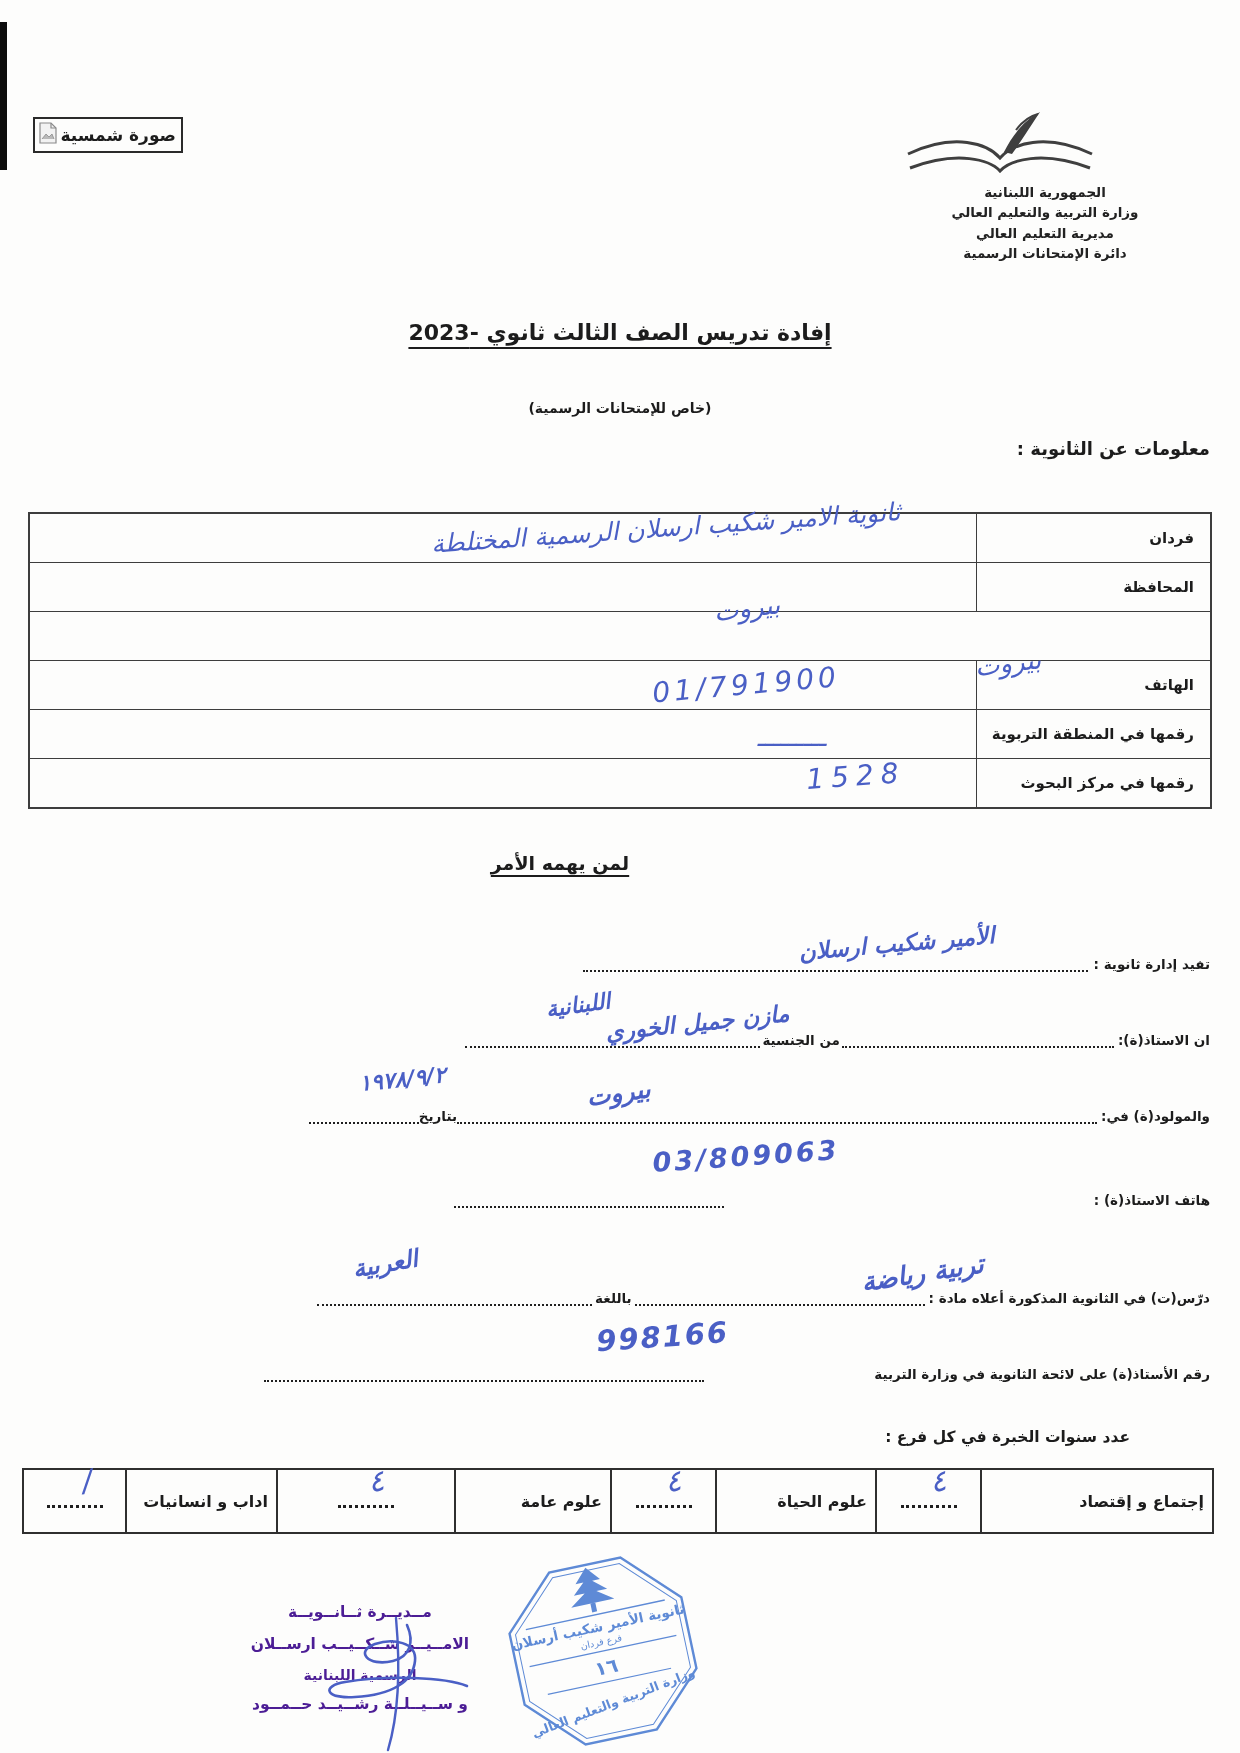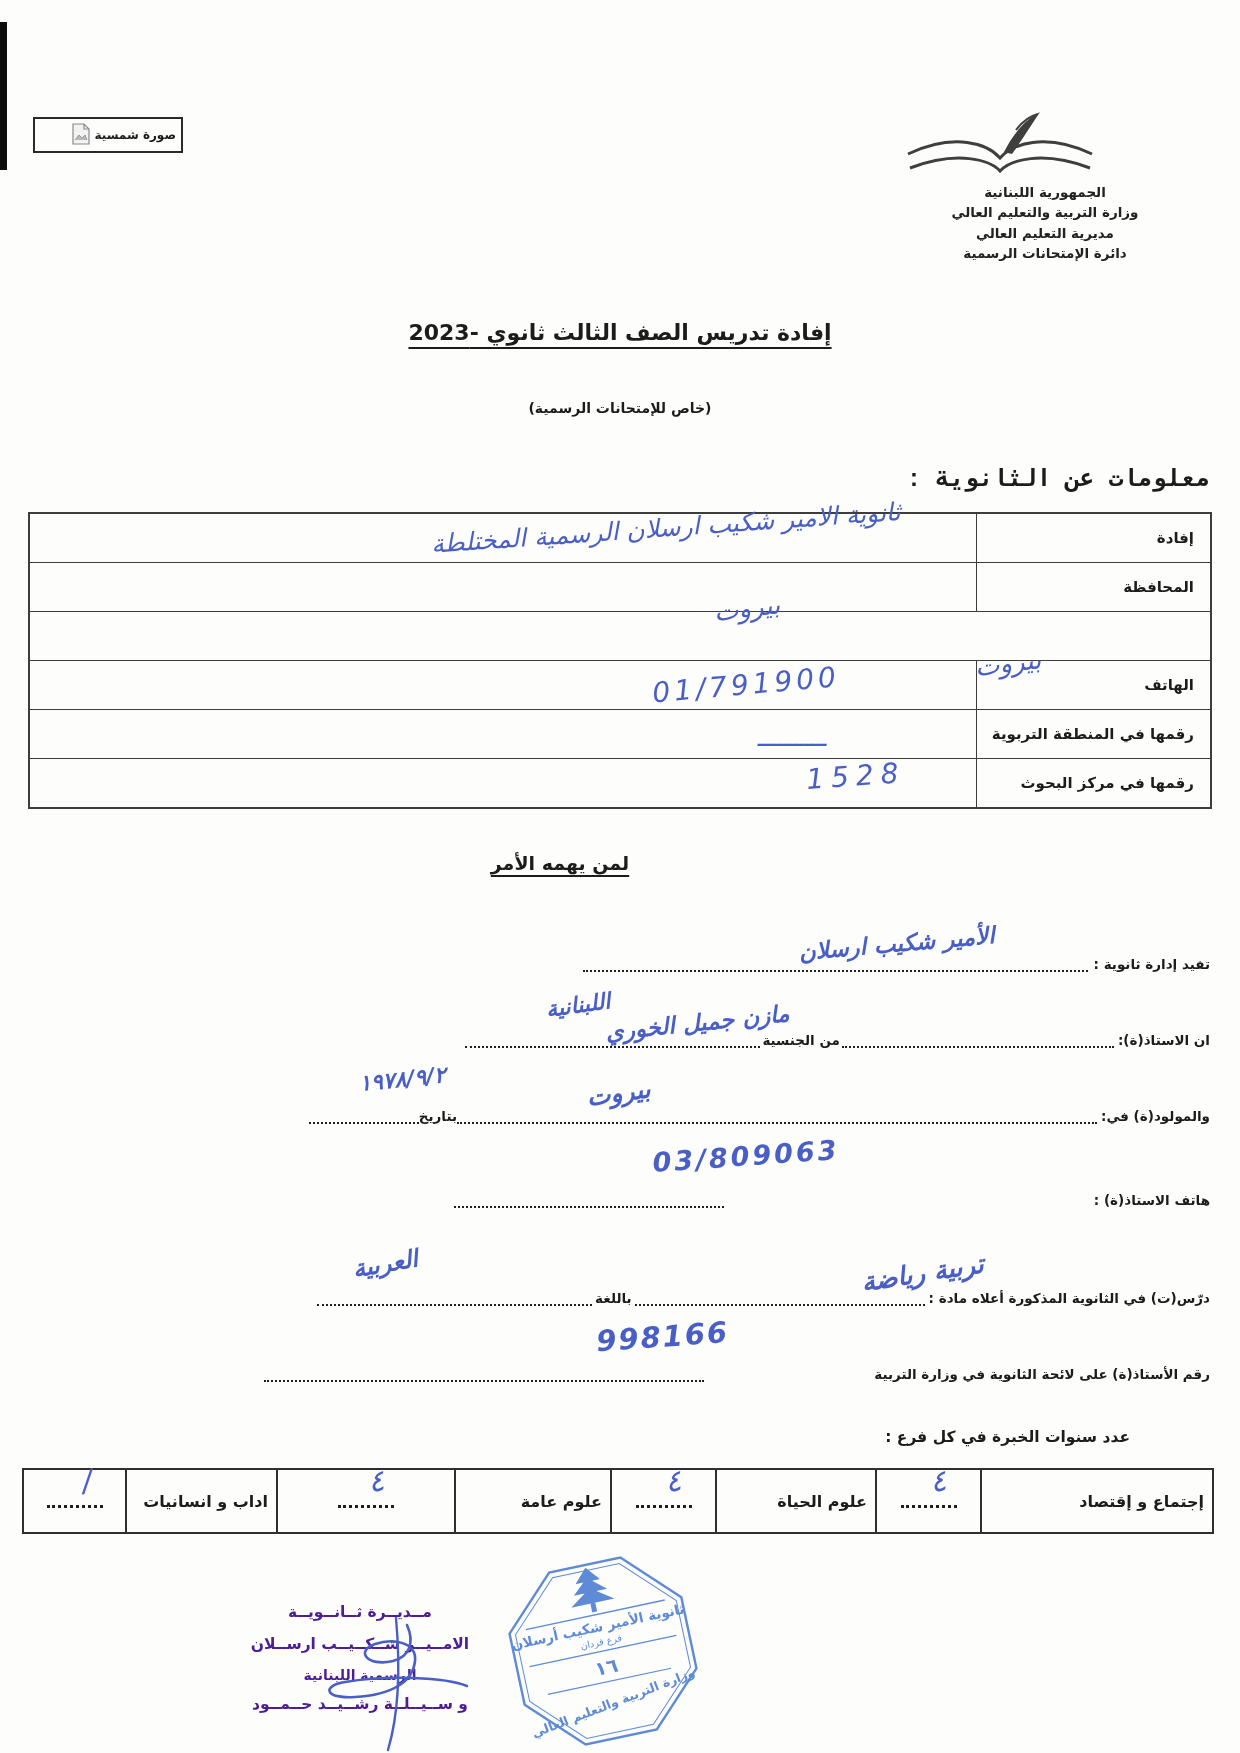--- a/index.html
+++ b/index.html
@@ -14,33 +14,33 @@
     background:#fdfdfc;color:var(--text);
     font-family:"DejaVu Sans",sans-serif;direction:rtl;overflow:hidden;
   }
   .abs{position:absolute;}
   
   .scan-mark{left:0;top:22px;width:7px;height:148px;background:#0c0c0c;}
   
   .photo-box{
     left:33px;top:117px;width:150px;height:36px;border:2px solid #2a2a2a;
     display:flex;align-items:center;gap:3px;padding:0 5px;box-sizing:border-box;
-    font-weight:700;font-size:12px;white-space:nowrap;
+    font-weight:700;font-size:17px;white-space:nowrap;
   }
   
   .logo{left:900px;top:108px;width:200px;height:72px;}
   .letterhead-text{left:880px;top:182px;width:330px;text-align:center;
     font-size:13.5px;font-weight:600;line-height:1.5;color:#222;}
   .letterhead-text div{white-space:nowrap;}
   
   .doc-title{left:0;top:320px;width:100%;text-align:center;
     font-size:22px;font-weight:800;
     text-decoration:underline;text-decoration-thickness:2px;text-underline-offset:7px;}
   .doc-subtitle{left:0;top:400px;width:100%;text-align:center;font-size:14px;font-weight:700;}
-  .info-heading{top:464px;right:30px;font-size:24px;font-weight:800;font-family:Liberation Mono, monospace;}
+  .info-heading{top:438px;right:30px;font-size:18px;font-weight:800;}
   
   .school-table{top:512px;left:28px;width:1184px;border:2px solid var(--line);box-sizing:border-box;background:transparent;}
   .st-row{display:flex;height:48px;}
   .st-row + .st-row{border-top:1.5px solid var(--line);}
   .st-label{width:234px;border-left:1.5px solid var(--line);display:flex;align-items:center;
     padding-right:16px;box-sizing:border-box;font-weight:700;font-size:15px;}
   .st-value{flex:1;position:relative;overflow:visible;}
   
   .hw{position:absolute;color:var(--ink);font-style:italic;white-space:nowrap;
       transform-origin:right bottom;line-height:1;}
@@ -120,21 +120,21 @@
     <div>دائرة الإمتحانات الرسمية</div>
   </div>
 
   <div class="abs doc-title">إفادة تدريس الصف الثالث ثانوي -2023</div>
   <div class="abs doc-subtitle">(خاص للإمتحانات الرسمية)</div>
 
   <div class="abs info-heading">معلومات عن الثانوية :</div>
 
   <div class="abs school-table">
     <div class="st-row">
-      <div class="st-label">إفادة</div>
+      <div class="st-label">فردان</div>
       <div class="st-value">
         <span class="hw hw-r0">ثانوية الامير شكيب ارسلان الرسمية المختلطة</span>
       </div>
     </div>
     <div class="st-row">
       <div class="st-label">المحافظة</div>
       <div class="st-value">
         <span class="hw hw-r1">بيروت</span>
       </div>
     </div>

